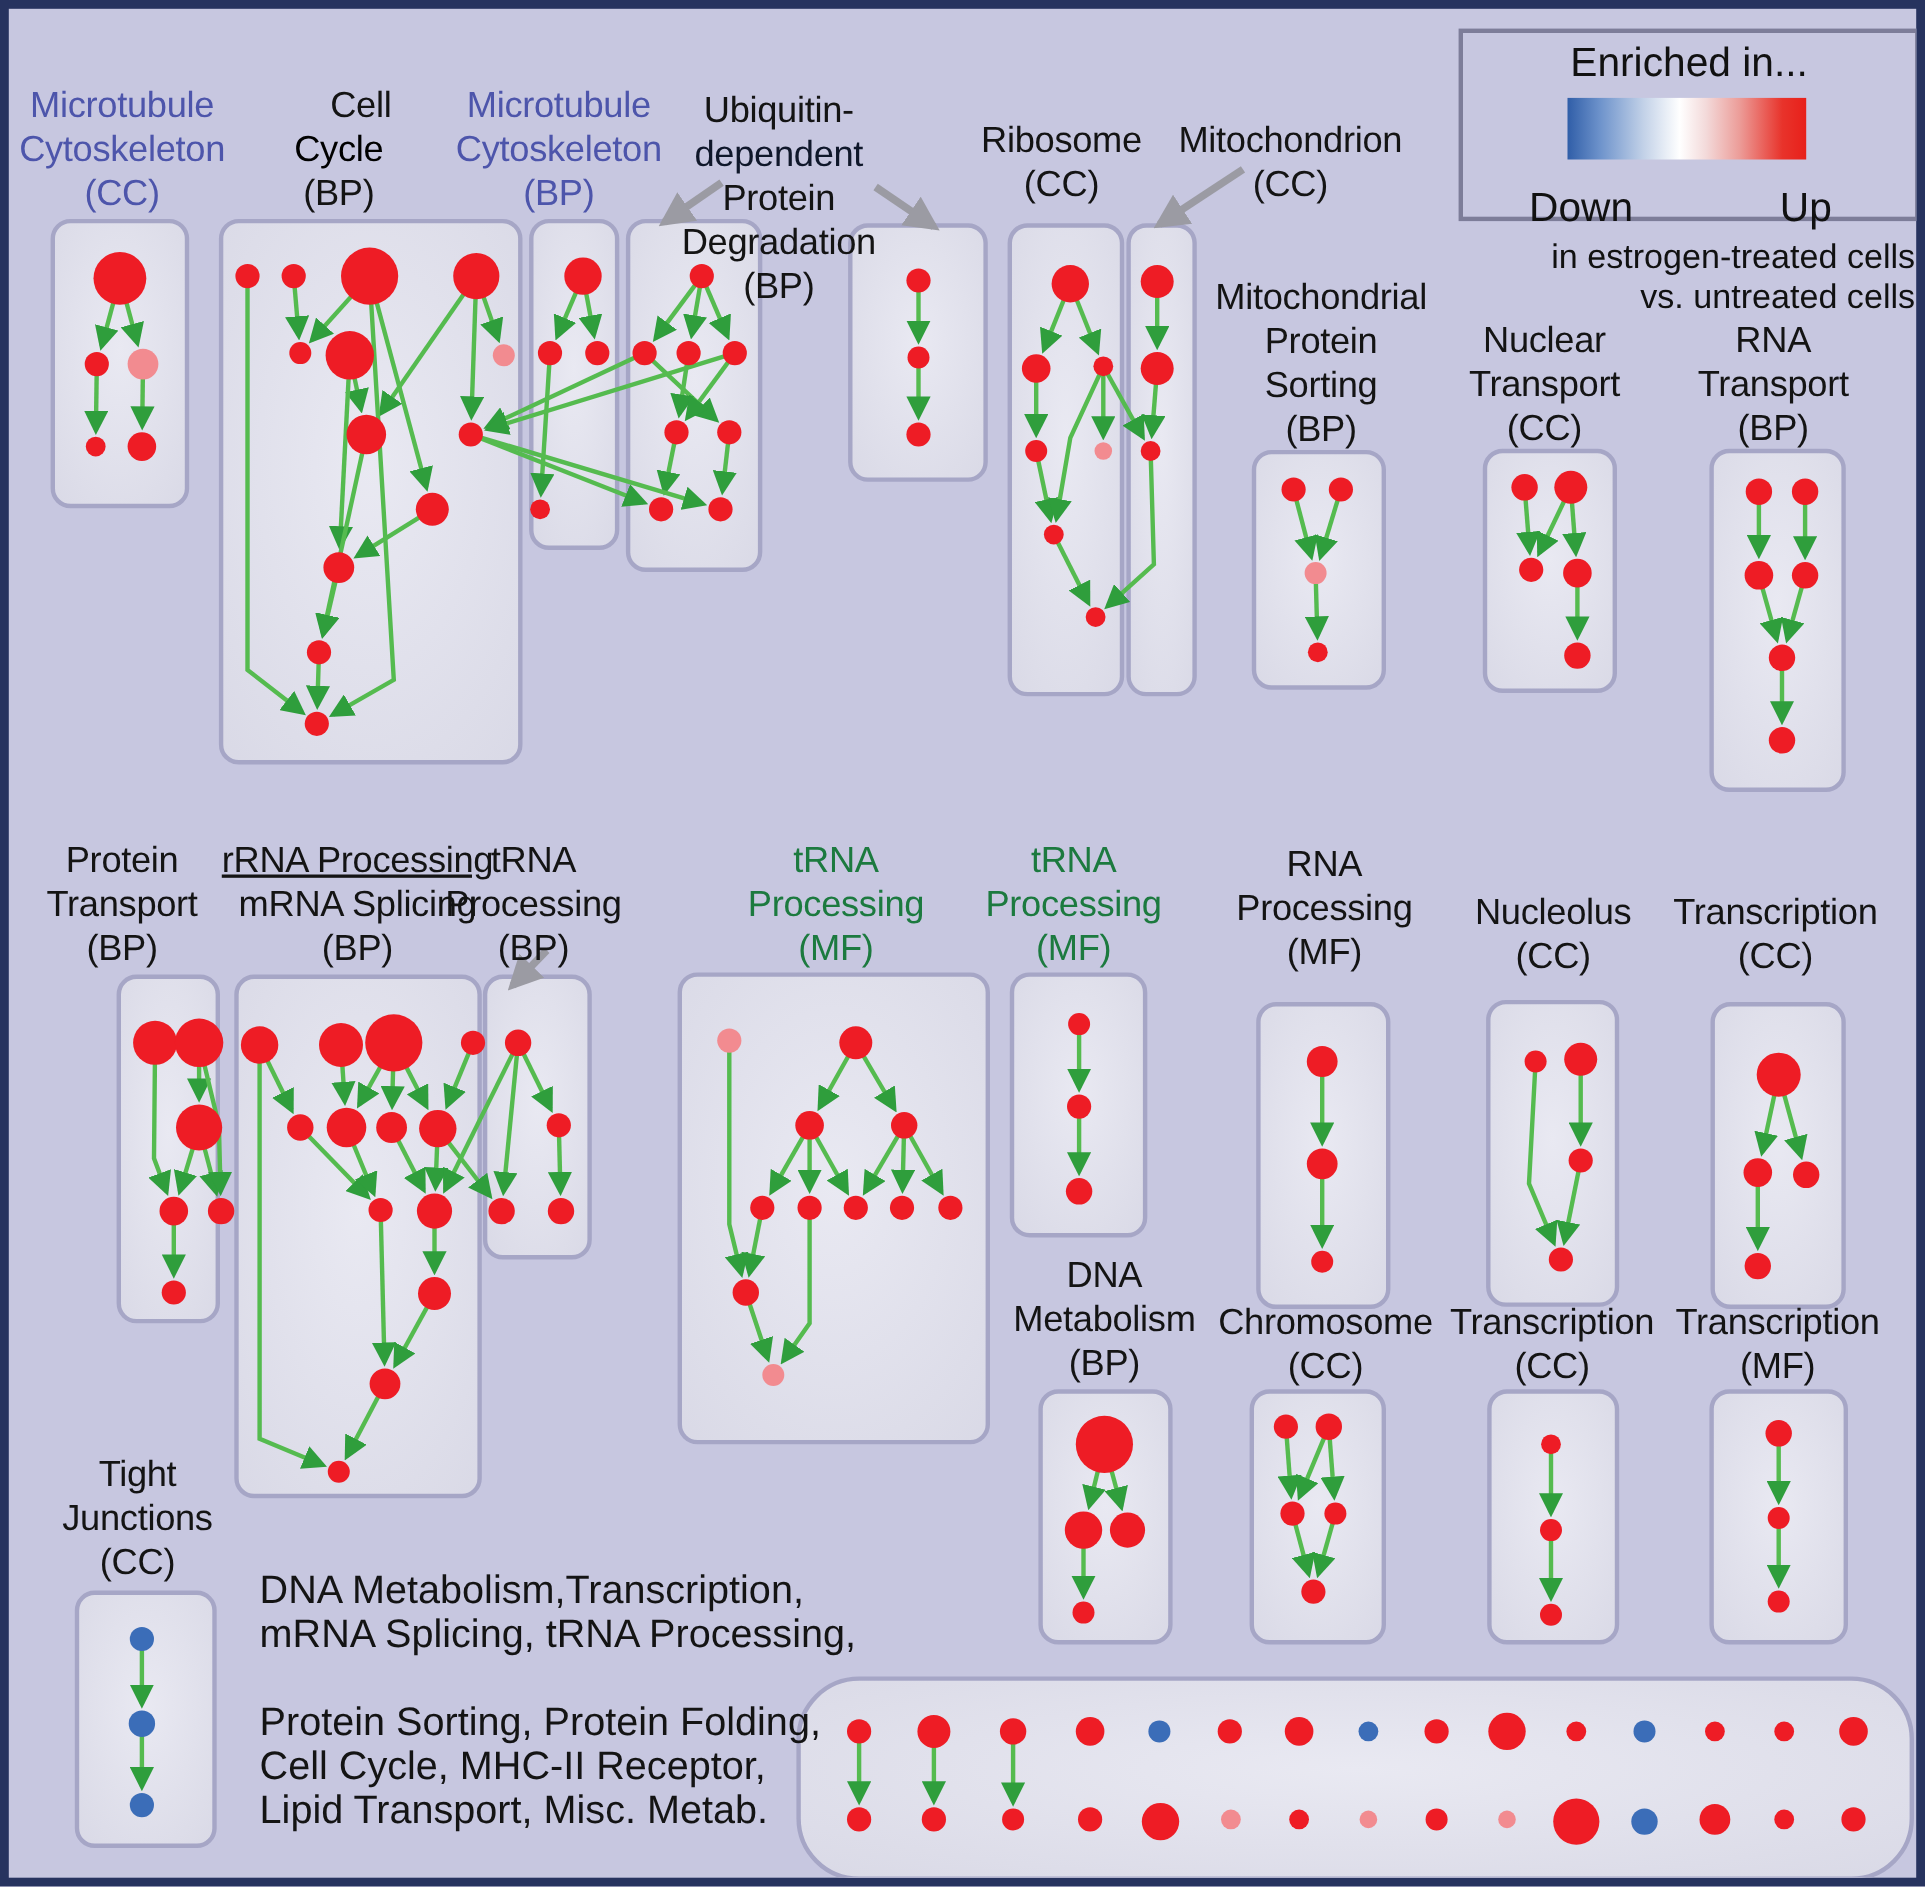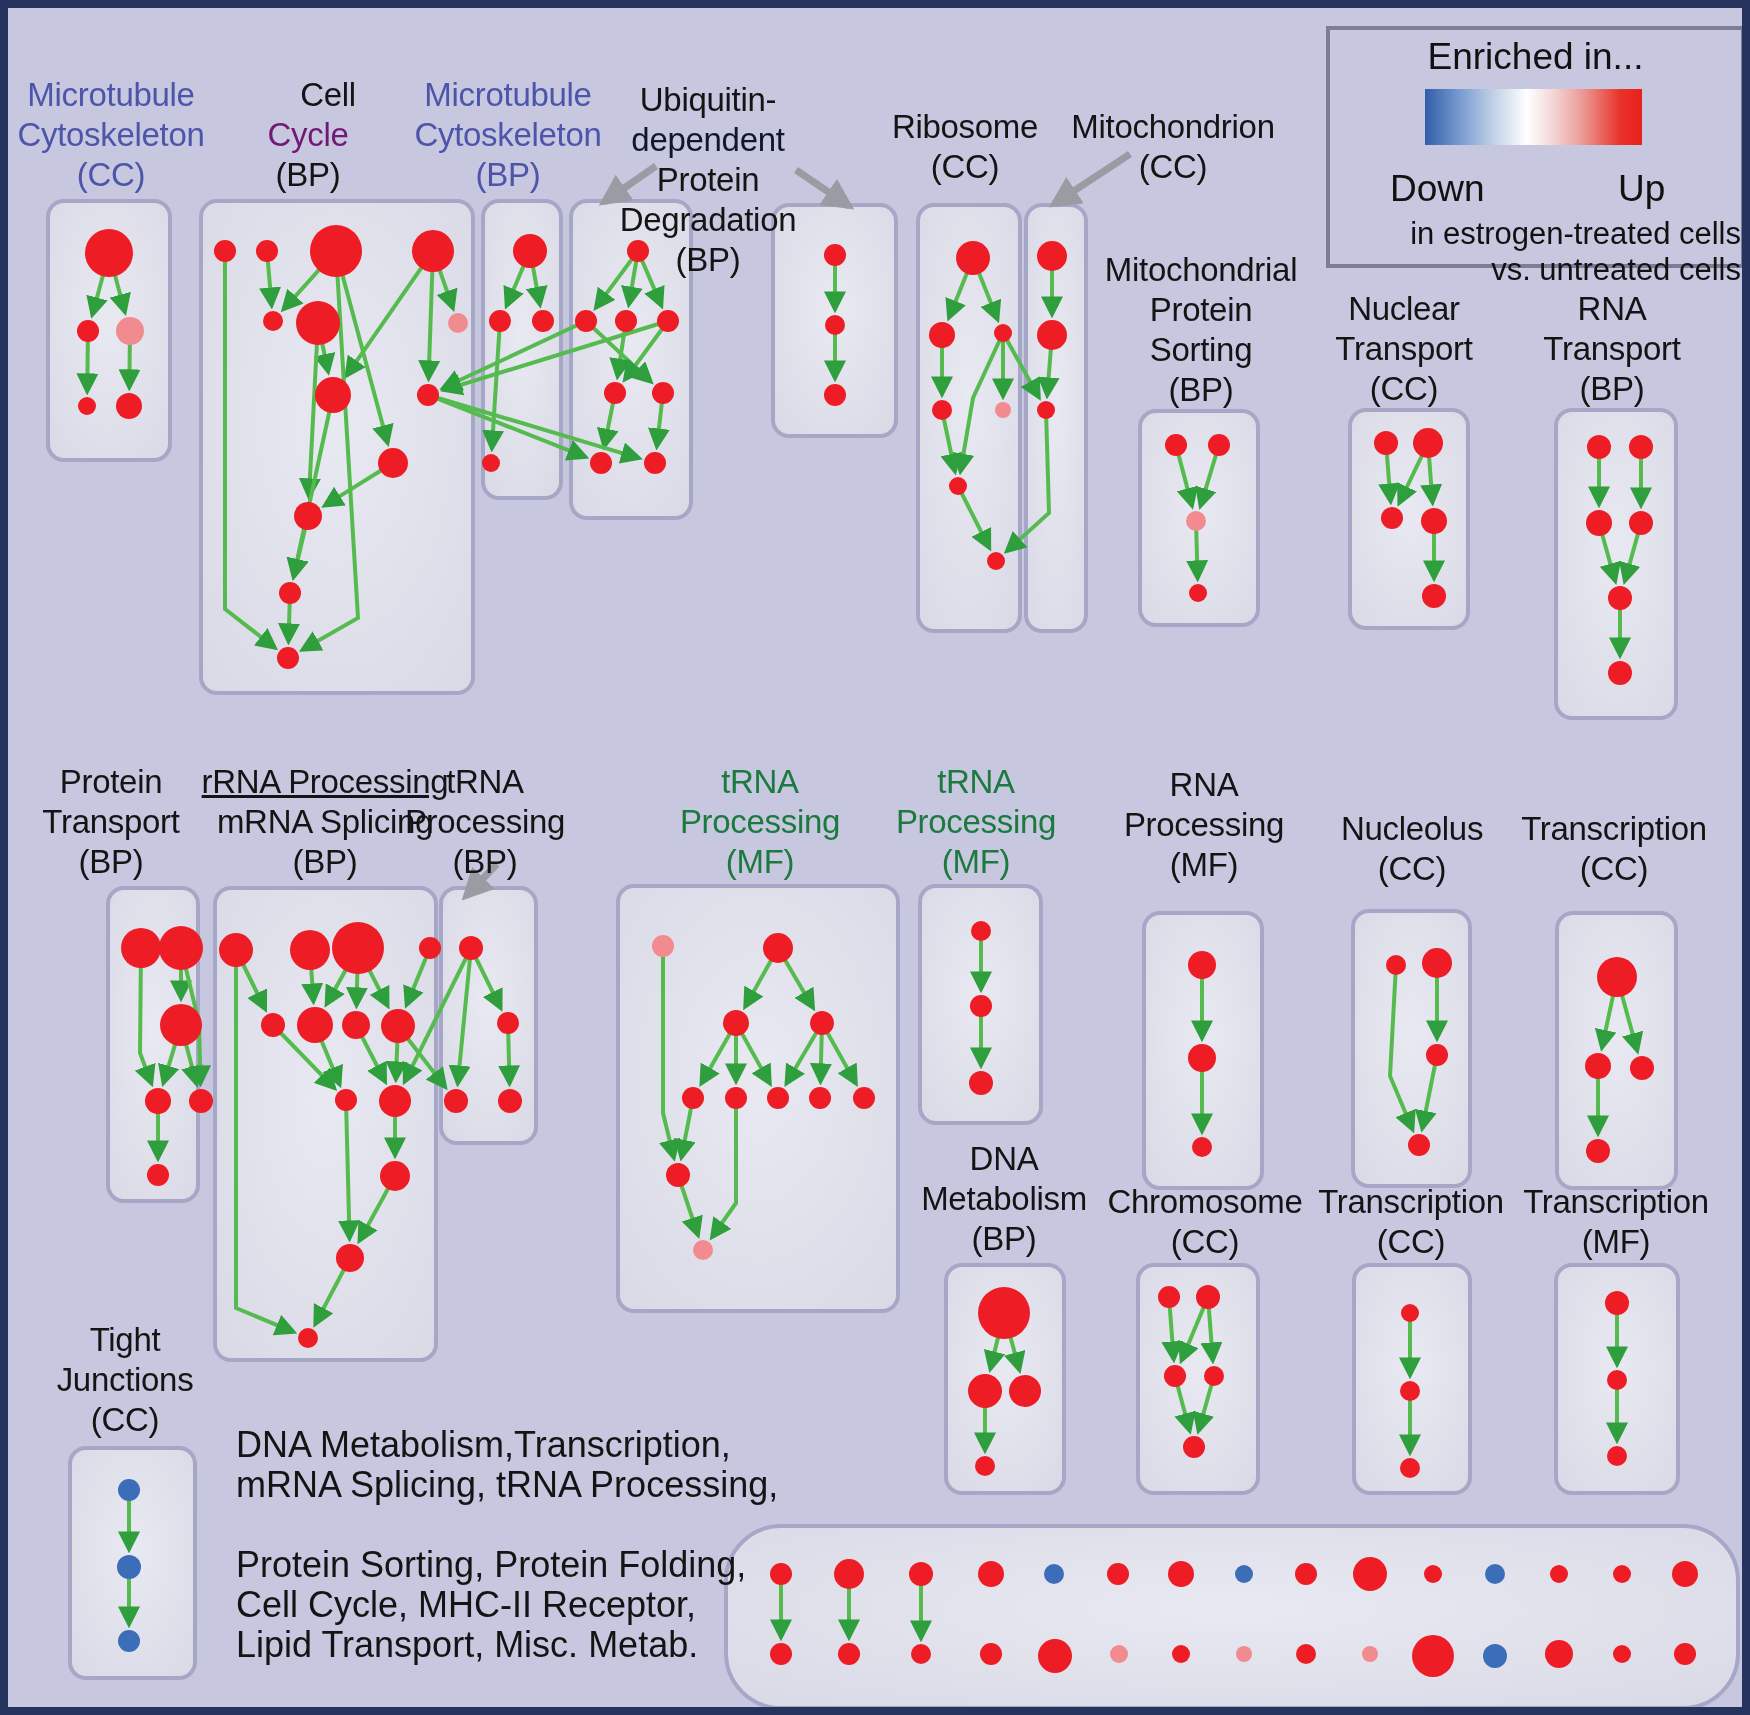--- a/index.html
+++ b/index.html
@@ -350,21 +350,21 @@
         <path d="M1122,146 L1046,196" stroke="#9b9ba3" stroke-width="7" fill="none" marker-end="url(#ahg)"></path>
         <path d="M489,856 L458,888" stroke="#9b9ba3" stroke-width="7" fill="none" marker-end="url(#ahg)"></path>
       </g>
     </svg>
 
   <div id="labels">
       <div class="lbl" style="left: 103px; top: 67px; color: rgb(77, 85, 171);">Microtubule</div>
       <div class="lbl" style="left: 103px; top: 107px; color: rgb(77, 85, 171);">Cytoskeleton</div>
       <div class="lbl" style="left: 103px; top: 147px; color: rgb(77, 85, 171);">(CC)</div>
       <div class="lbl" style="left: 300px; top: 67px; color: rgb(20, 20, 20); margin-left: 20px;">Cell</div>
-      <div class="lbl" style="left: 300px; top: 107px; color: #701a75;">Cycle</div>
+      <div class="lbl" style="left: 300px; top: 107px; color: #000000;">Cycle</div>
       <div class="lbl" style="left: 300px; top: 147px; color: rgb(20, 20, 20);">(BP)</div>
       <div class="lbl" style="left: 500px; top: 67px; color: rgb(77, 85, 171);">Microtubule</div>
       <div class="lbl" style="left: 500px; top: 107px; color: rgb(77, 85, 171);">Cytoskeleton</div>
       <div class="lbl" style="left: 500px; top: 147px; color: rgb(77, 85, 171);">(BP)</div>
       <div class="lbl" style="left: 700px; top: 72px; color: rgb(20, 20, 20);">Ubiquitin-</div>
       <div class="lbl" style="left: 700px; top: 112px; color: #0f172a;">dependent</div>
       <div class="lbl" style="left: 700px; top: 152px; color: rgb(20, 20, 20);">Protein</div>
       <div class="lbl" style="left: 700px; top: 192px; color: rgb(20, 20, 20);">Degradation</div>
       <div class="lbl" style="left: 700px; top: 232px; color: rgb(20, 20, 20);">(BP)</div>
       <div class="lbl" style="left: 957px; top: 99px; color: rgb(20, 20, 20);">Ribosome</div>
@@ -415,21 +415,21 @@
       <div class="lbl" style="left: 117px; top: 1312px; color: rgb(20, 20, 20);">Tight</div>
       <div class="lbl" style="left: 117px; top: 1352px; color: rgb(20, 20, 20);">Junctions</div>
       <div class="lbl" style="left: 117px; top: 1392px; color: rgb(20, 20, 20);">(CC)</div>
       <div class="tb" style="left: 228px; top: 1456px; transform: none; color: rgb(20, 20, 20);">mRNA Splicing, tRNA Processing,</div>
       <div class="tb" style="left: 228px; top: 1416px; transform: none; color: rgb(20, 20, 20);">DNA Metabolism,Transcription,</div>
       <div class="tb" style="left: 228px; top: 1536px; transform: none; color: rgb(20, 20, 20);">Protein Sorting, Protein Folding,</div>
       <div class="tb" style="left: 228px; top: 1576px; transform: none; color: rgb(20, 20, 20);">Cell Cycle, MHC-II Receptor,</div>
       <div class="tb" style="left: 228px; top: 1616px; transform: none; color: rgb(20, 20, 20);">Lipid Transport, Misc. Metab.</div>
     </div>
 
-  <div id="legend" style="left: 1318px; top: 18px; width: 419px; height: 242px;">
+  <div id="legend" style="left: 1318px; top: 18px; width: 419px; height: 175px;">
     <div class="ttl">Enriched in...</div>
     <div class="bar" style="left: 95px; top: 59px; width: 217px; height: 56px;"></div>
     <div class="du" id="lg-down" style="left: 60px; top: 138px;">Down</div>
     <div class="du" id="lg-up" style="left: 288px; top: 138px;">Up</div>
     <div class="sub" id="lg-sub1" style="top: 186px;">in estrogen-treated cells</div>
     <div class="sub" id="lg-sub2" style="top: 222px;">vs. untreated cells</div>
   </div>
 </div>
 
 </body></html>

